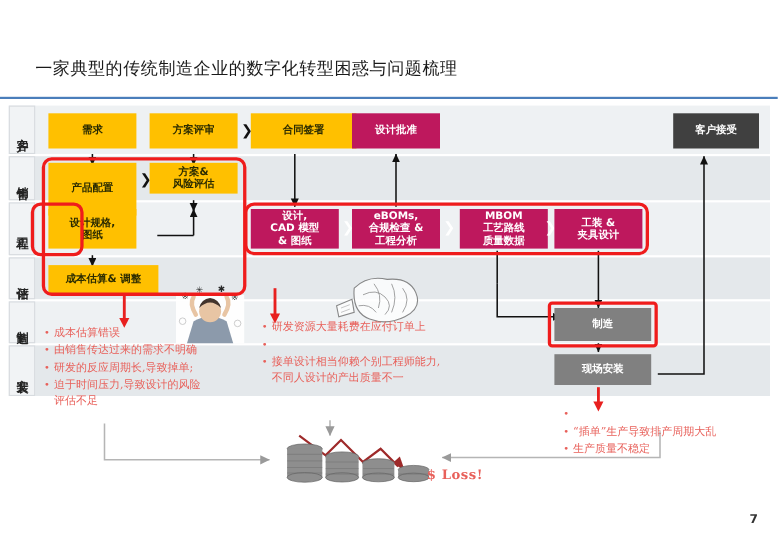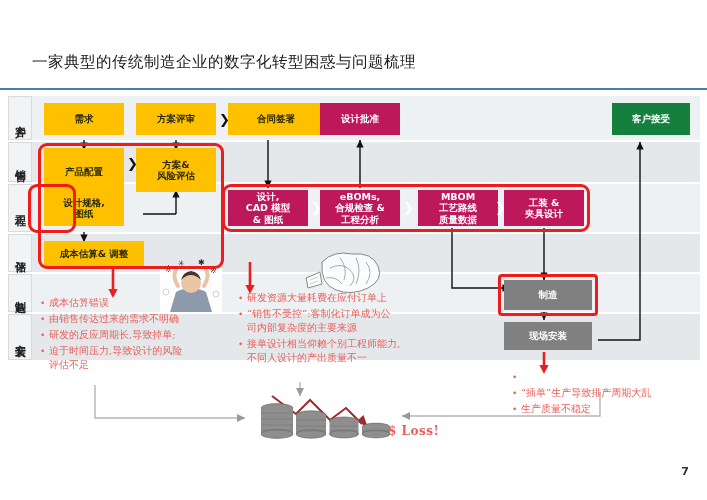--- a/index.html
+++ b/index.html
@@ -39,21 +39,21 @@
 
   
   .box{
     position:absolute;box-sizing:border-box;
     display:flex;align-items:center;justify-content:center;text-align:center;
     font-size:9.5px;font-weight:bold;line-height:1.18;
     padding:2px 3px;
   }
   .box.amber{background:#ffc000;color:#2b2b00;}
   .box.green{background:#be185d;color:#ffffff;}
-  .box.blue{background:#15803d;color:#ffffff;}
+  .box.blue{background:#404040;color:#ffffff;}
   .box.gray{background:#808080;color:#ffffff;}
 
   
   .chev{
     position:absolute;font-size:13px;font-weight:bold;color:#111;
     line-height:1;
   }
 
   
   .redframe{
@@ -238,21 +238,21 @@
 
   <div class="box amber" style="left:44px;top:103px;width:80px;height:32px;">需求</div>
   <div class="box amber" style="left:136px;top:103px;width:80px;height:32px;">方案评审</div>
   <div class="chev" style="left:219px;top:113px;">❯</div>
   <div class="box amber" style="left:228px;top:103px;width:96px;height:32px;">合同签署</div>
   <div class="box green" style="left:320px;top:103px;width:80px;height:32px;">设计批准</div>
   <div class="box blue" style="left:612px;top:103px;width:78px;height:32px;">客户接受</div>
 
   <div class="box amber" style="left:44px;top:148px;width:80px;height:48px;">产品配置</div>
   <div class="chev" style="left:127px;top:157px;">❯</div>
-  <div class="box amber" style="left:136px;top:148px;width:80px;height:44px;flex-direction:column;">
+  <div class="box amber" style="left:136px;top:148px;width:80px;height:28px;flex-direction:column;">
     <span>方案&amp;</span>
     <span>风险评估</span>
   </div>
 
   <div class="box amber" style="left:44px;top:190px;width:80px;height:36px;flex-direction:column;">
     <span>设计规格,</span>
     <span>图纸</span>
   </div>
 
   <div class="box green" style="left:228px;top:190px;width:80px;height:36px;flex-direction:column;">
@@ -310,24 +310,20 @@
       </div>
   </div>
 
   <div class="bullets" style="left:238px;top:291px;width:225px;">
     <div class="bl">
       <div class="dot">•</div>
       <div class="txt">研发资源大量耗费在应付订单上</div>
       </div>
     <div class="bl">
       <div class="dot">•</div>
-      <div>
-        <div class="txt">“销售不受控”:客制化订单成为公</div>
-        <div class="txt">司内部复杂度的主要来源</div>
-      </div>
       </div>
     <div class="bl">
       <div class="dot">•</div>
       <div>
         <div class="txt">接单设计相当仰赖个别工程师能力,</div>
         <div class="txt">不同人设计的产出质量不一</div>
       </div>
       </div>
   </div>
 

